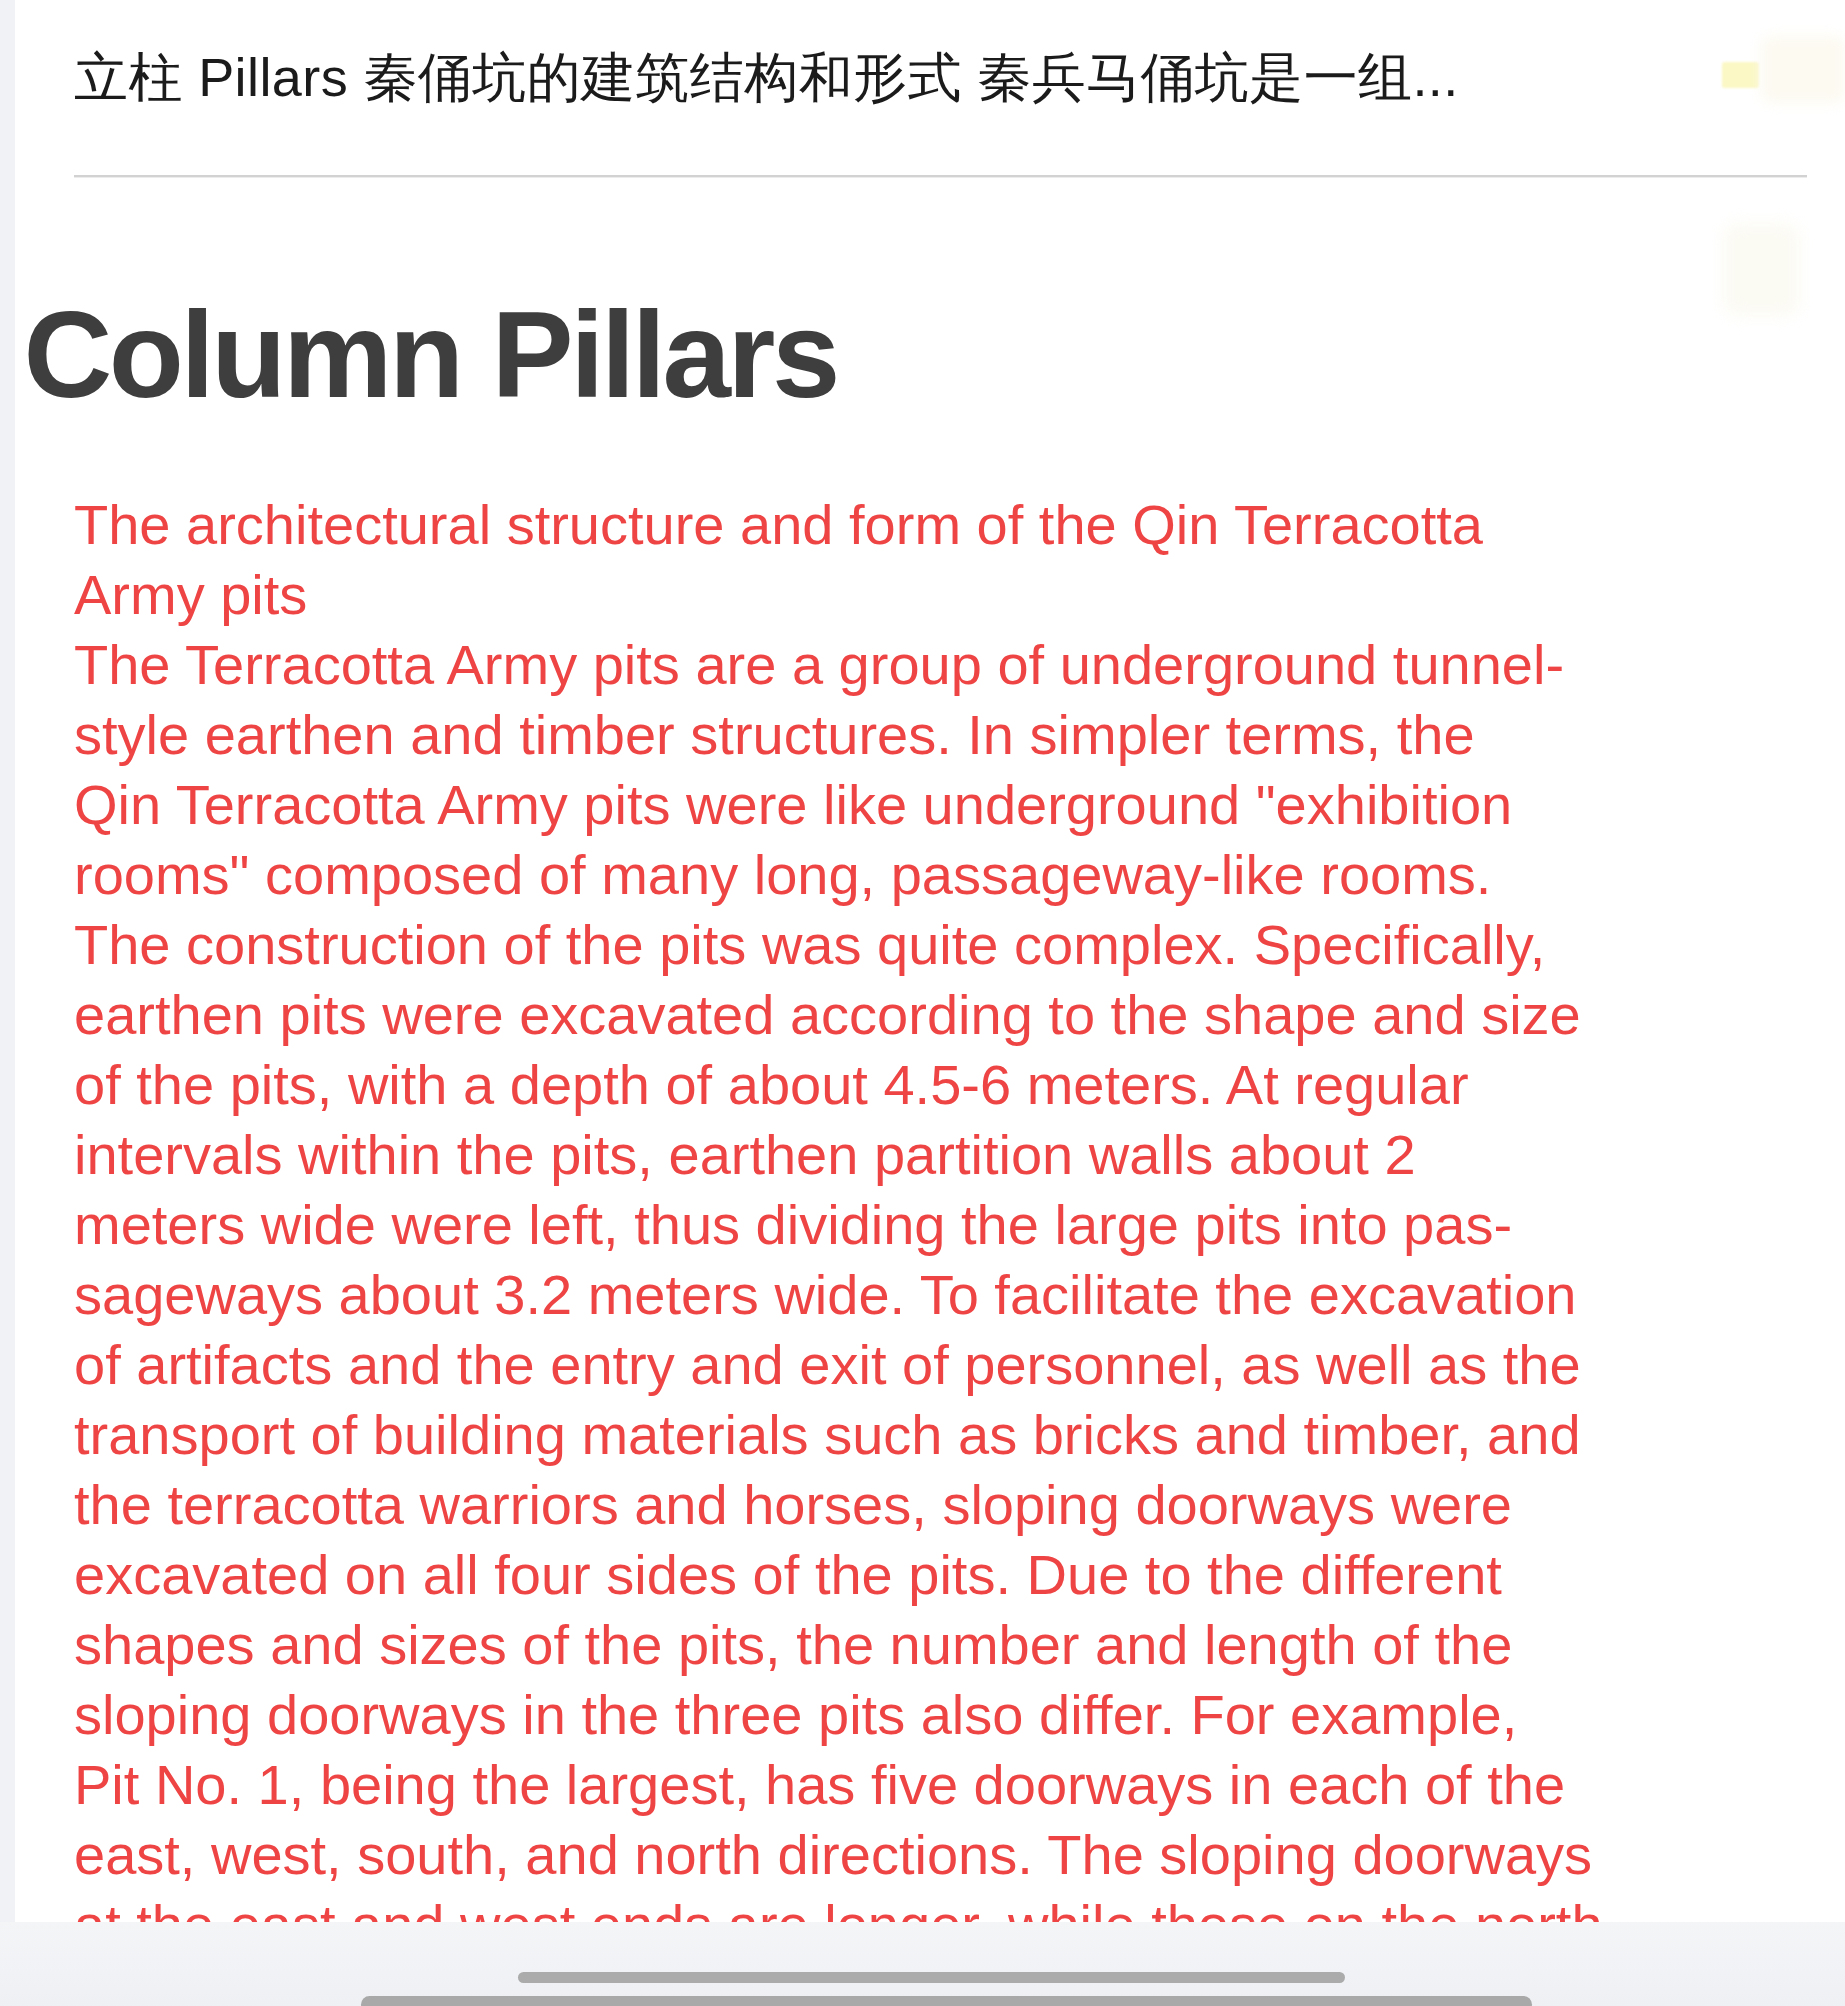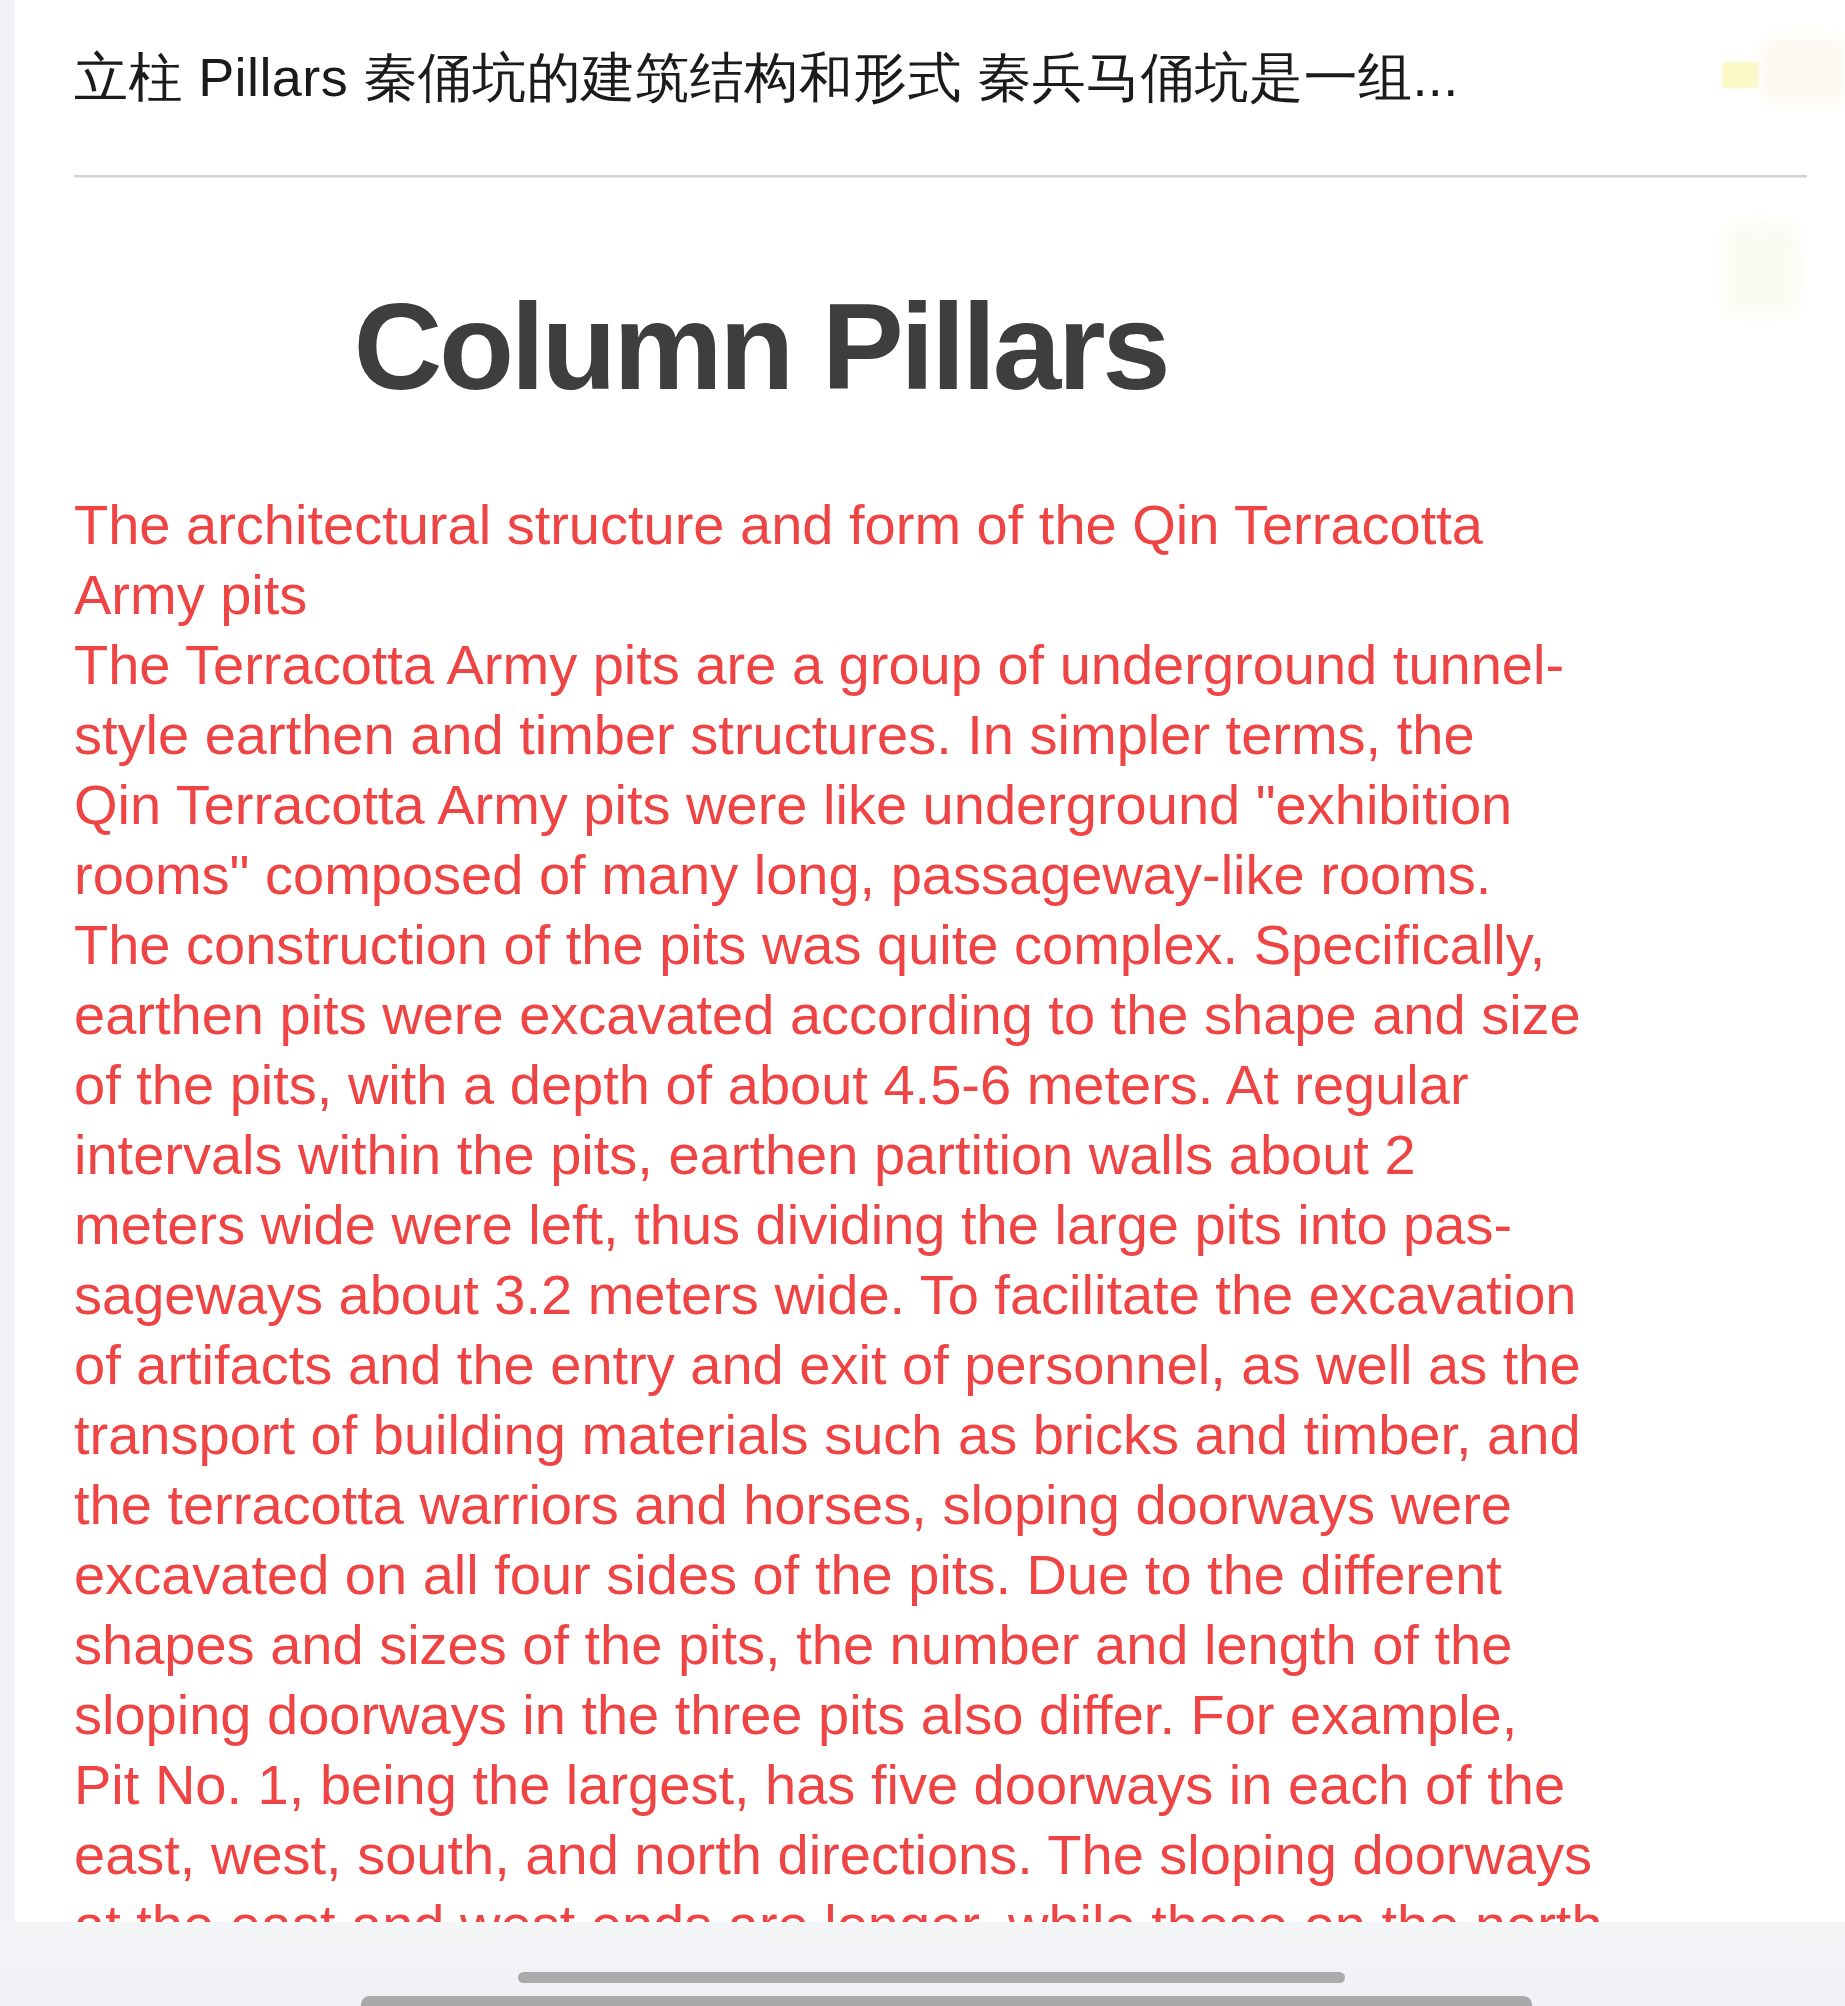--- a/index.html
+++ b/index.html
@@ -52,22 +52,22 @@
   }
   .divider {
     position: absolute; left: 74px; top: 175px;
     width: 1733px; height: 1.7px;
     background: #d2d2d2;
     border-bottom: 0.9px solid #ececec;
   }
   .doc-title {
     position: absolute; left: 15.4px; top: 283px;
     width: 1490px;
-    margin: 0;
-    text-align: center;
+    margin: 8px;
+    text-align: left;
     font-size: 123px; line-height: 128px;
     font-weight: 700;
     letter-spacing: -3.4px;
     color: #3e3e3e;
   }
   .body-text {
     position: absolute; left: 74px; top: 490px;
     width: 1772px;
     font-size: 56px; line-height: 70px;
     color: #ef4444;

